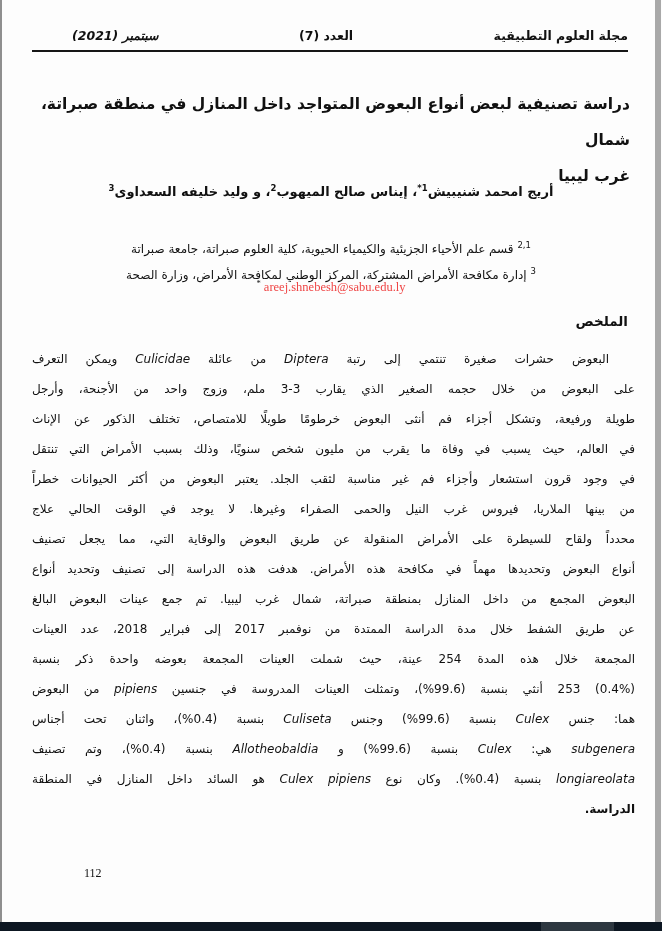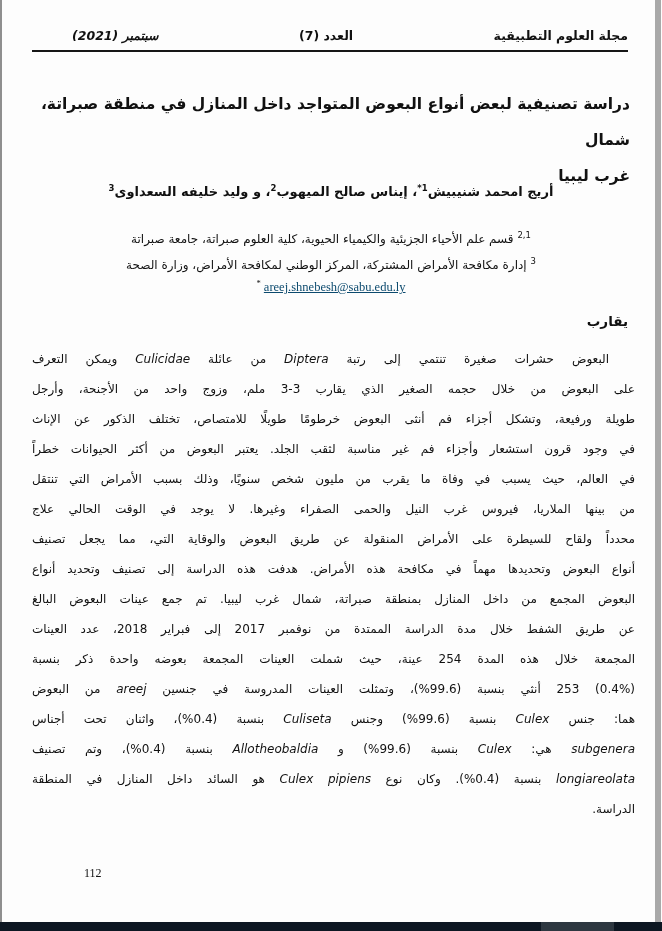--- a/index.html
+++ b/index.html
@@ -18,37 +18,37 @@
   .header .date { font-style:italic; margin-left:40px; }
 
   .title { position:absolute; top:86px; left:32px; right:32px; direction:rtl;
            font-weight:bold; font-size:15.5px; line-height:36px; }
 
   .authors { position:absolute; top:184px; left:32px; right:32px; direction:rtl;
              text-align:center; font-weight:bold; font-size:13px; }
 
   sup { font-size:8.5px; vertical-align:super; line-height:0; }
 
-  .affils { position:absolute; top:226px; left:32px; right:32px; direction:rtl;
+  .affils { position:absolute; top:236px; left:32px; right:32px; direction:rtl;
             text-align:center; font-size:12px; line-height:26px; }
 
   .contact { position:absolute; top:280px; left:0; right:0; text-align:center;
              font-size:12.5px; font-family:"Liberation Serif", serif; }
-  .contact a { color:#0c4a6e; text-decoration:underline; cursor:pointer; }
+  .contact a { color:#ef4444; cursor:pointer; }
   .contact sup { color:#111; }
 
   .abstract-heading { position:absolute; top:313px; right:34px; direction:rtl;
                       font-weight:bold; font-size:13.5px; }
 
   .body-text { position:absolute; top:344px; left:32px; right:27px; direction:rtl;
                font-size:12px; }
   .bline { height:30px; line-height:30px; white-space:nowrap; overflow:hidden;
            text-align:justify; text-align-last:justify; }
   .bline.first { padding-right:26px; }
-  .bline.last  { text-align:center; text-align-last:right; }
+  .bline.last  { text-align:center; text-align-last:right;font-weight:bold; }
   .lat { font-style:italic; }
 
   .footer-page { position:absolute; top:866px; left:84px; font-size:12px;
                  font-family:"Liberation Serif", serif; }
 </style>
 </head>
 <body>
 
 <div class="page">
 
@@ -73,35 +73,35 @@
   <div class="affils">
     <div class="affil-line"><sup dir="ltr">2,1</sup> قسم علم الأحياء الجزيئية والكيمياء الحيوية، كلية العلوم صبراتة، جامعة صبراتة</div>
     <div class="affil-line"><sup dir="ltr">3</sup> إدارة مكافحة الأمراض المشتركة، المركز الوطني لمكافحة الأمراض، وزارة الصحة</div>
   </div>
 
   <div class="contact">
     <sup>*</sup>
     <a>areej.shnebesh@sabu.edu.ly</a>
   </div>
 
-  <div class="abstract-heading">يقارب</div>
+  <div class="abstract-heading">الملخص</div>
 
   <div class="body-text">
       <div class="bline first">البعوض حشرات صغيرة تنتمي إلى رتبة <i class="lat">Diptera</i> من عائلة <i class="lat">Culicidae</i> ويمكن التعرف</div>
       <div class="bline">على البعوض من خلال حجمه الصغير الذي يقارب 3-3 ملم، وزوج واحد من الأجنحة، وأرجل</div>
       <div class="bline">طويلة ورفيعة، وتشكل أجزاء فم أنثى البعوض خرطومًا طويلًا للامتصاص، تختلف الذكور عن الإناث</div>
+      <div class="bline">في العالم، حيث يسبب في وفاة ما يقرب من مليون شخص سنويًا، وذلك بسبب الأمراض التي تنتقل</div>
       <div class="bline">في وجود قرون استشعار وأجزاء فم غير مناسبة لثقب الجلد. يعتبر البعوض من أكثر الحيوانات خطراً</div>
-      <div class="bline">في العالم، حيث يسبب في وفاة ما يقرب من مليون شخص سنويًا، وذلك بسبب الأمراض التي تنتقل</div>
       <div class="bline">من بينها الملاريا، فيروس غرب النيل والحمى الصفراء وغيرها. لا يوجد في الوقت الحالي علاج</div>
       <div class="bline">محدداً ولقاح للسيطرة على الأمراض المنقولة عن طريق البعوض والوقاية التي، مما يجعل تصنيف</div>
       <div class="bline">أنواع البعوض وتحديدها مهماً في مكافحة هذه الأمراض. هدفت هذه الدراسة إلى تصنيف وتحديد أنواع</div>
       <div class="bline">البعوض المجمع من داخل المنازل بمنطقة صبراتة، شمال غرب ليبيا. تم جمع عينات البعوض البالغ</div>
       <div class="bline">عن طريق الشفط خلال مدة الدراسة الممتدة من نوفمبر 2017 إلى فبراير 2018، عدد العينات</div>
       <div class="bline">المجمعة خلال هذه المدة 254 عينة، حيث شملت العينات المجمعة بعوضه واحدة ذكر بنسبة</div>
-      <div class="bline">(0.4%) 253 أنثي بنسبة (99.6%)، وتمثلت العينات المدروسة في جنسين <i class="lat">areej</i> من البعوض</div>
+      <div class="bline">(0.4%) 253 أنثي بنسبة (99.6%)، وتمثلت العينات المدروسة في جنسين <i class="lat">pipiens</i> من البعوض</div>
       <div class="bline">هما: جنس <i class="lat">Culex</i> بنسبة (99.6%) وجنس <i class="lat">Culiseta</i> بنسبة (0.4%)، واثنان تحت أجناس</div>
       <div class="bline"><i class="lat">subgenera</i> هي: <i class="lat">Culex</i> بنسبة (99.6%) و <i class="lat">Allotheobaldia</i> بنسبة (0.4%)، وتم تصنيف</div>
       <div class="bline"><i class="lat">longiareolata</i> بنسبة (0.4%). وكان نوع <i class="lat">Culex pipiens</i> هو السائد داخل المنازل في المنطقة</div>
       <div class="bline last">الدراسة.</div>
     </div>
 
   <div class="footer-page">112</div>
 
 </div>
 

